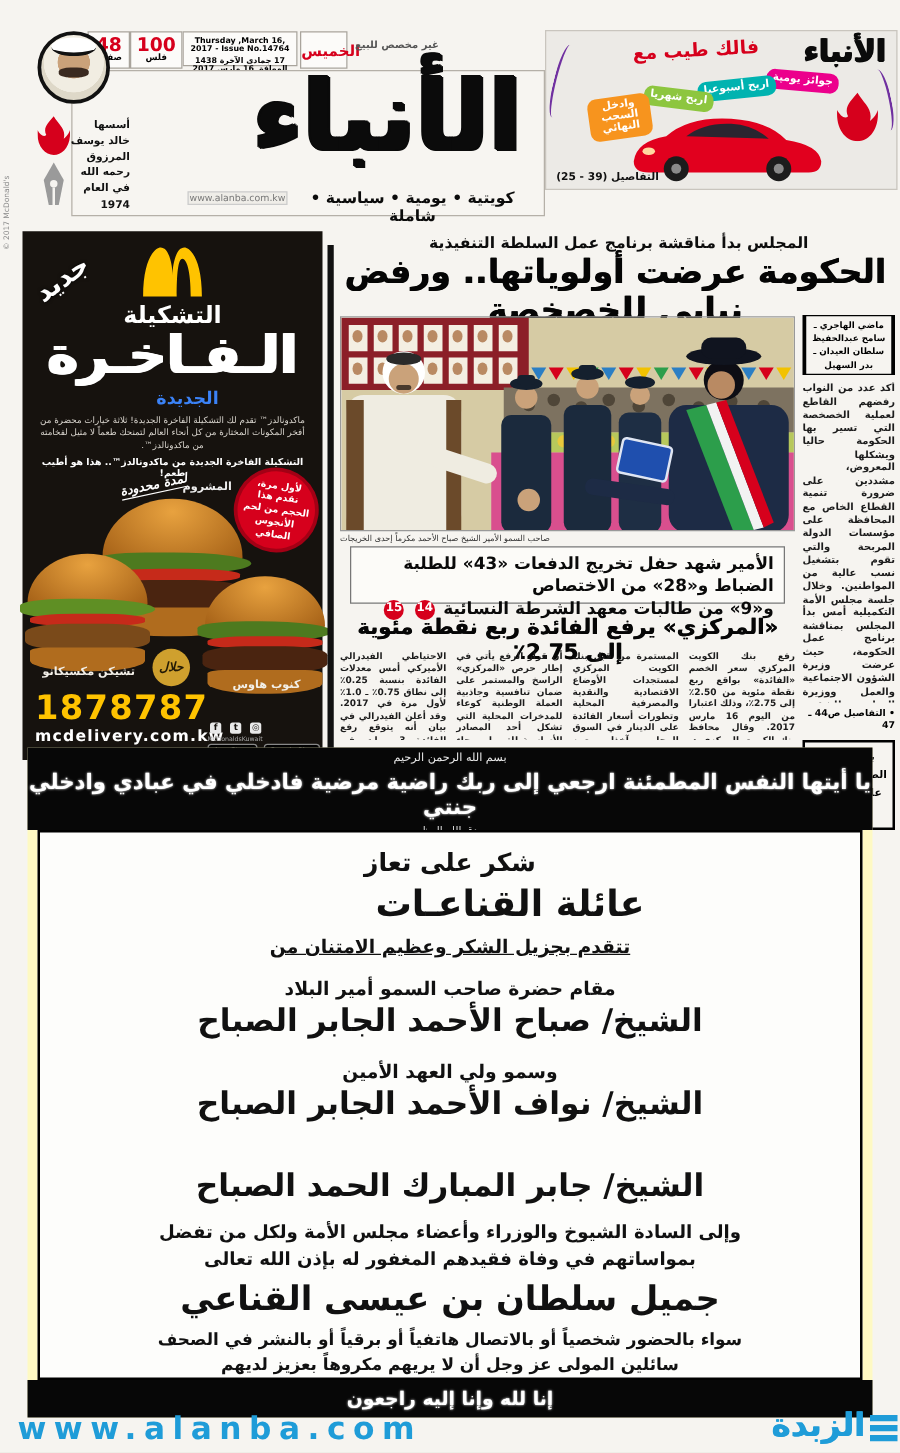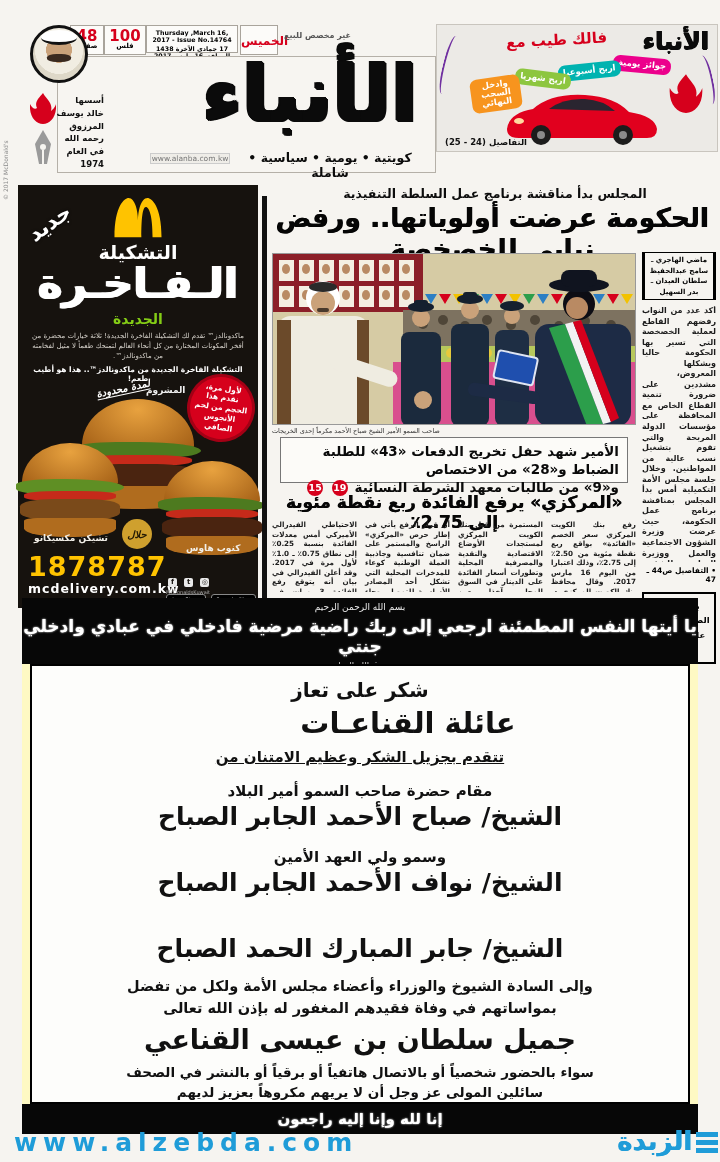--- a/index.html
+++ b/index.html
@@ -98,33 +98,33 @@
       <path d="M52 26 Q66 15 88 16 Q106 17 118 28 Z" fill="#2a2530"></path>
       <circle cx="44" cy="52" r="10" fill="#1c1c1c"></circle>
         <circle cx="44" cy="52" r="4" fill="#8a8a8a"></circle>
       <circle cx="126" cy="52" r="10" fill="#1c1c1c"></circle>
         <circle cx="126" cy="52" r="4" fill="#8a8a8a"></circle>
       <ellipse cx="22" cy="38" rx="5" ry="3" fill="#ffd9a0"></ellipse>
     </svg>
     <svg class="abs" style="right:14px;top:48px;" width="34" height="40" viewBox="0 0 26 32">
       <path d="M13 1 C17 8 23 11 21 19 C25 16 26 12 26 12 C27 25 20 32 13 32 C6 32 -1 25 0 12 C2 16 5 18 7 16 C4 10 9 6 13 1 Z" fill="#d6001c"></path>
     </svg>
-    <div class="abs rtl b" style="left:8px;bottom:4px;font-size:8.5px;color:#111;">التفاصيل (24 - 25)</div>
+    <div class="abs rtl b" style="left:8px;bottom:4px;font-size:8.5px;color:#111;">التفاصيل (39 - 25)</div>
   </div>
 
   <div class="abs" style="left:2px;top:200px;font-size:6px;color:#8a8a8a;transform:rotate(-90deg);transform-origin:left top;white-space:nowrap;">© 2017 McDonald's</div>
 
   <div class="abs mcd" style="left:18px;top:185px;width:240px;height:423px;">
     <div class="abs b" style="left:8px;top:26px;font-size:21px;color:#fff;transform:rotate(-36deg);text-shadow:0 0 3px #000;">جديد</div>
     <svg class="abs" style="left:92px;top:8px;" width="56" height="46" viewBox="0 0 100 80">
       <path d="M8 78 C8 22 26 8 33 8 C45 8 50 32 50 48 C50 32 55 8 67 8 C74 8 92 22 92 78 L76 78 C76 40 70 24 64 24 C58 24 56 46 56 78 Z M8 78 L24 78 C24 40 30 24 36 24 C42 24 44 46 44 78 Z" fill="#FFC300"></path>
     </svg>
     <div class="rtl c b abs" style="left:0;top:56px;width:100%;font-size:19px;">التشكيلة</div>
     <div class="rtl c b abs" style="left:0;top:74px;width:100%;font-size:42px;letter-spacing:-1px;text-shadow:1px 0 #fff,-1px 0 #fff;">الـفـاخـرة</div>
-    <div class="rtl c b abs" style="left:0;top:126px;width:100%;font-size:14px;color:#84cc16;">الجديدة</div>
+    <div class="rtl c b abs" style="left:0;top:126px;width:100%;font-size:14px;color:#3b82f6;padding-left:12px;">الجديدة</div>
     <div class="rtl c abs" style="left:10px;top:146px;width:220px;font-size:7px;color:#d8d4cd;line-height:1.45;">ماكدونالدز™ تقدم لك التشكيلة الفاخرة الجديدة! ثلاثة خيارات محضرة من أفخر المكونات المختارة من كل أنحاء العالم لتمنحك طعماً لا مثيل لفخامته من ماكدونالدز™.</div>
     <div class="rtl c b abs" style="left:10px;top:180px;width:220px;font-size:7.5px;color:#fff;">التشكيلة الفاخرة الجديدة من ماكدونالدز™.. هذا هو أطيب طعم!</div>
     <div class="rtl b abs" style="left:78px;top:198px;font-size:10px;color:#fff;font-style:italic;transform:rotate(-12deg);border-bottom:1px solid #fff;">لمدة محدودة</div>
     <div class="rtl b abs" style="left:128px;top:200px;font-size:9px;color:#eee;">المشروم</div>
     <div class="abs rtl c b" style="left:172px;top:192px;width:62px;height:62px;border-radius:50%;background:#d6001c;color:#fff;font-size:7.5px;line-height:1.3;display:flex;align-items:center;justify-content:center;padding:4px;box-sizing:border-box;transform:rotate(8deg);box-shadow:0 0 0 3px #a30015;">لأول مرة، نقدم هذا الحجم من لحم الأنجوس الصافي</div>
 
     <div class="burger" style="left:64px;top:214px;width:112px;height:112px;">
       <div class="bun-top" style="top:0;"></div>
         <div class="lettuce"></div>
         <div class="tomato"></div>
@@ -306,21 +306,21 @@
         <circle cx="150" cy="146" r="9" fill="#caa27a"></circle>
       </g>
     </svg>
   </div>
   <div class="abs rtl" style="left:272px;top:427px;width:364px;font-size:6.5px;color:#333;text-align:left;">صاحب السمو الأمير الشيخ صباح الأحمد مكرماً إحدى الخريجات</div>
 
   <div class="abs rtl" style="left:280px;top:437px;width:348px;height:46px;border:1px solid #777;background:#fcfbf8;padding:4px 8px;box-sizing:border-box;">
     <div class="b" style="font-size:13.5px;color:#0a0a0a;line-height:1.35;">
       <span>الأمير شهد حفل تخريج الدفعات «43» للطلبة الضباط و«28» من الاختصاص</span><br>
       <span>و«9» من طالبات معهد الشرطة النسائية</span>
-      <span class="pgcircle">19</span>
+      <span class="pgcircle">14</span>
       <span class="pgcircle">15</span>
     </div>
   </div>
 
   <div class="abs rtl b c" style="left:272px;top:492px;width:364px;font-size:17px;color:#060606;text-shadow:.5px 0 #060606;">«المركزي» يرفع الفائدة ربع نقطة مئوية إلى 2.75٪</div>
   <div class="abs col4" style="left:272px;top:520px;width:364px;height:72px;overflow:hidden;">
     <div class="bodytxt" style="font-size:7.2px;">رفع بنك الكويت المركزي سعر الخصم «الفائدة» بواقع ربع نقطة مئوية من 2.50٪ إلى 2.75٪، وذلك اعتبارا من اليوم 16 مارس 2017. وقال محافظ بنك الكويت المركزي د. محمد الهاشل لـ «كونا» إن هذا القرار جاء في ضوء المتابعة</div>
     <div class="bodytxt" style="font-size:7.2px;">المستمرة من قبل بنك الكويت المركزي لمستجدات الأوضاع الاقتصادية والنقدية والمصرفية المحلية وتطورات أسعار الفائدة على الدينار في السوق المحلي آخذا بعين الاعتبار حركة التغير في أسعار الفائدة على العملات العالمية الرئيسية. وأوضح</div>
     <div class="bodytxt" style="font-size:7.2px;">أن قرار الرفع يأتي في إطار حرص «المركزي» الراسخ والمستمر على ضمان تنافسية وجاذبية العملة الوطنية كوعاء للمدخرات المحلية التي تشكل أحد المصادر الأساسية للتمويل. وجاء رفع المركزي الكويتي للفائدة عقب رفع مجلس</div>
     <div class="bodytxt" style="font-size:7.2px;">الاحتياطي الفيدرالي الأميركي أمس معدلات الفائدة بنسبة 0.25٪ إلى نطاق 0.75٪ ـ 1.0٪ لأول مرة في 2017. وقد أعلن الفيدرالي في بيان أنه يتوقع رفع الفائدة 3 مرات في 2018، مشيرا إلى أن وضع الاقتصاد يستدعي الرفع التدريجي.</div>
@@ -343,21 +343,21 @@
       <div class="obitline b" style="top:268px;font-size:25px;">الشيخ/ جابر المبارك الحمد الصباح</div>
       <div class="obitline b" style="top:312px;font-size:14.5px;">وإلى السادة الشيوخ والوزراء وأعضاء مجلس الأمة ولكل من تفضل</div>
       <div class="obitline b" style="top:334px;font-size:14.5px;">بمواساتهم في وفاة فقيدهم المغفور له بإذن الله تعالى</div>
       <div class="obitline b" style="top:358px;font-size:27px;">جميل سلطان بن عيسى القناعي</div>
       <div class="obitline b" style="top:398px;font-size:13.5px;">سواء بالحضور شخصياً أو بالاتصال هاتفياً أو برقياً أو بالنشر في الصحف</div>
       <div class="obitline b" style="top:418px;font-size:13.5px;">سائلين المولى عز وجل أن لا يريهم مكروهاً بعزيز لديهم</div>
     </div>
     <div class="obit-band abs rtl b" style="left:0;top:506px;width:100%;height:30px;line-height:30px;font-size:15px;color:#fff;text-shadow:0 0 2px #fff;">إنا لله وإنا إليه راجعون</div>
   </div>
 
-  <div class="abs b" style="left:14px;top:1128px;font-size:25px;color:#1f9cd8;letter-spacing:6px;">www.alzebda.com</div>
+  <div class="abs b" style="left:14px;top:1128px;font-size:25px;color:#1f9cd8;letter-spacing:6px;">www.alanba.com</div>
   <div class="abs" style="left:632px;top:1124px;width:86px;height:36px;">
     <span class="rtl b" style="position:absolute;right:26px;top:2px;font-size:26px;color:#1f9cd8;text-shadow:.6px 0 #1f9cd8;">الزبدة</span>
     <span style="position:absolute;right:0;top:8px;width:22px;height:22px;">
       <span style="position:absolute;right:0;top:0;width:22px;height:5px;background:#1f9cd8;"></span>
       <span style="position:absolute;right:0;top:8px;width:22px;height:5px;background:#1f9cd8;"></span>
       <span style="position:absolute;right:0;top:16px;width:22px;height:5px;background:#1f9cd8;"></span>
     </span>
   </div>
 
 </div>

